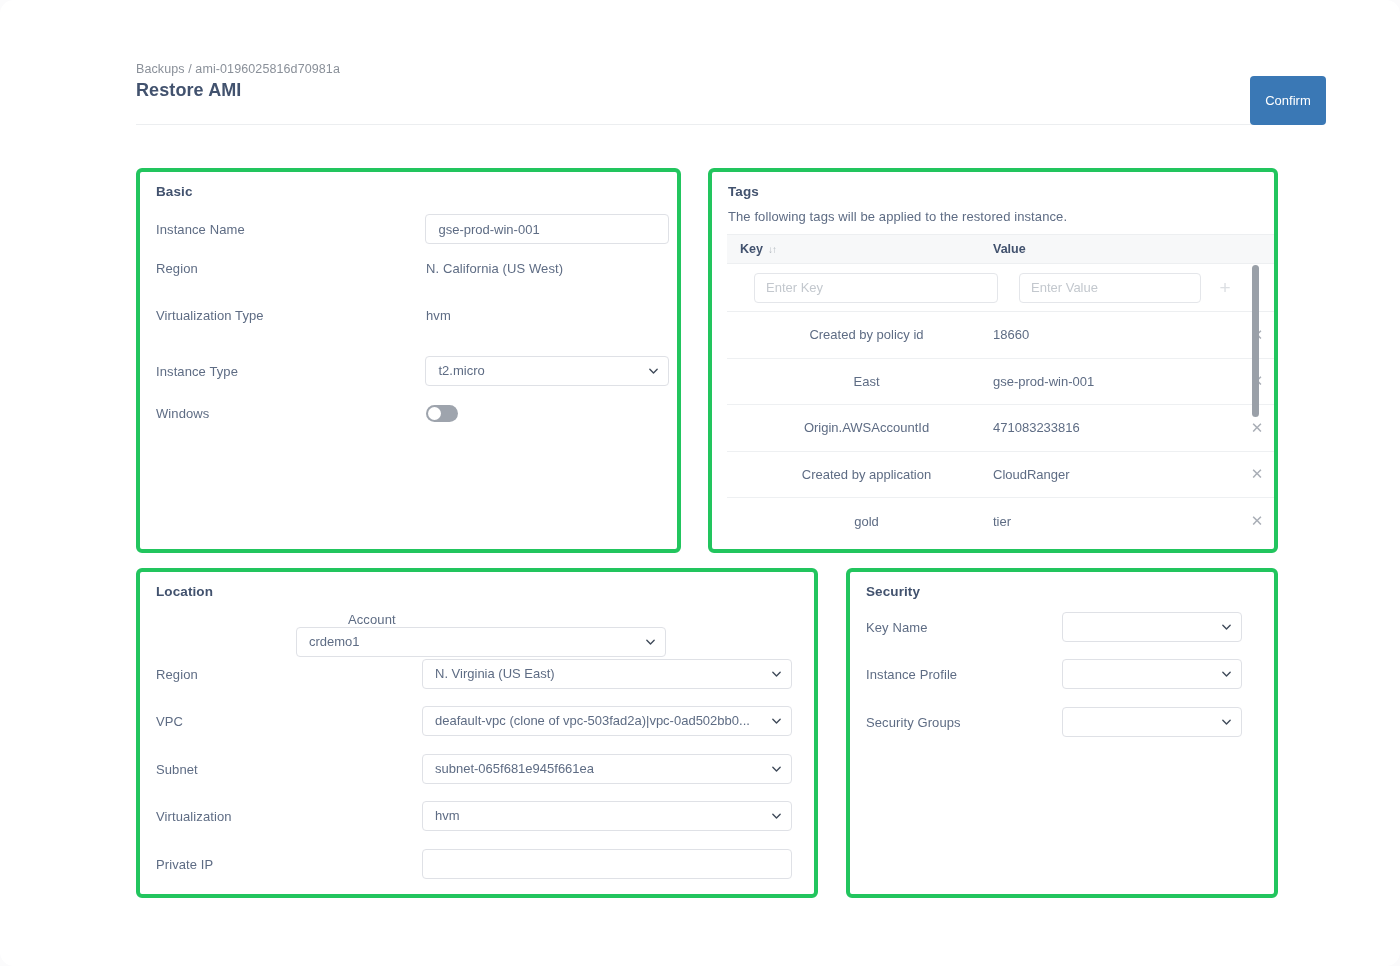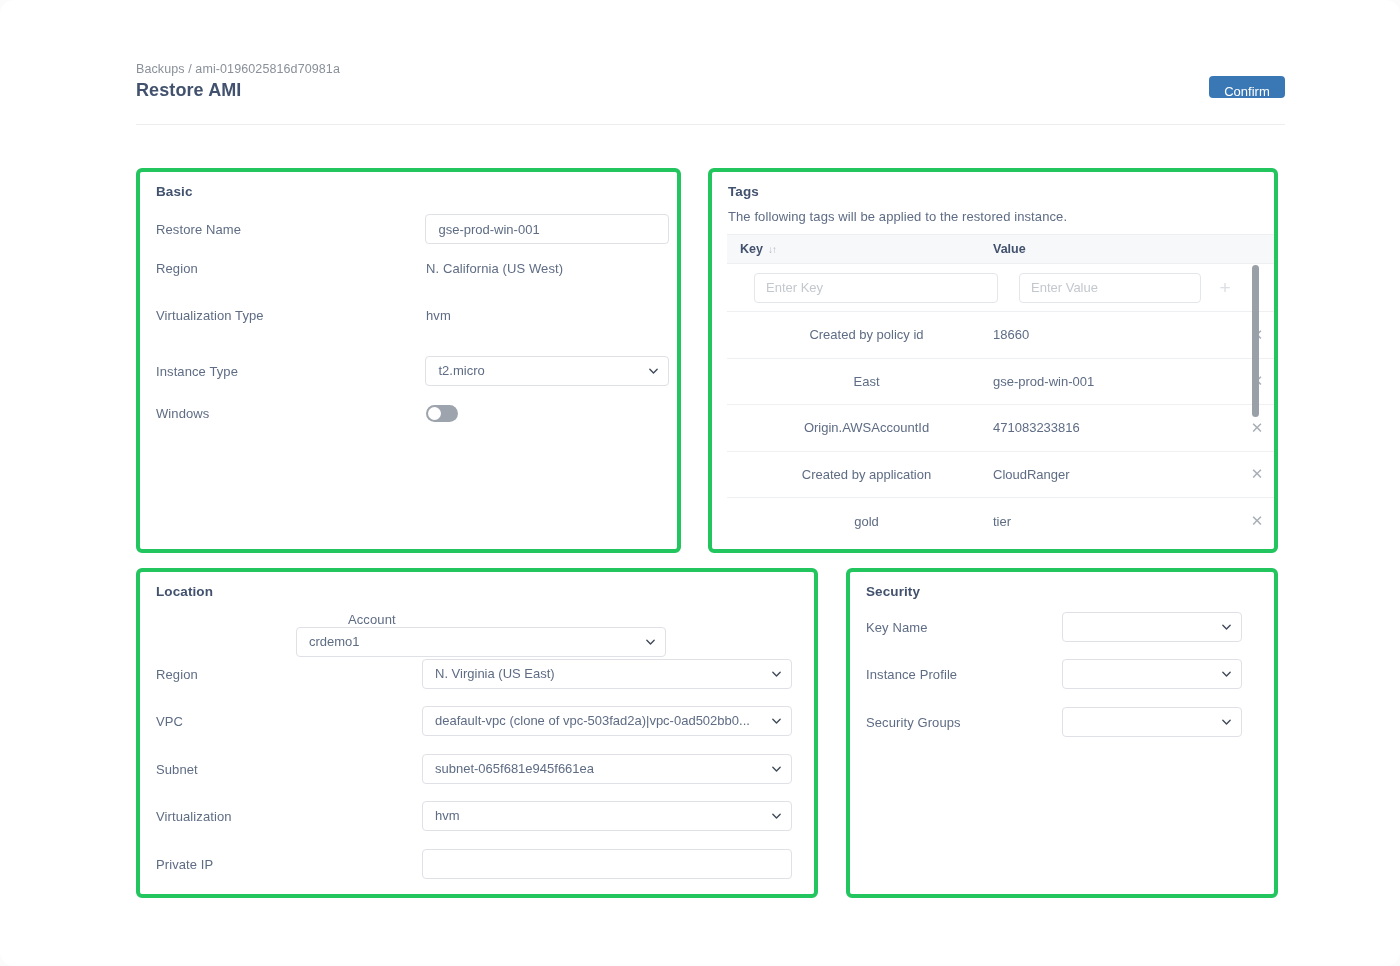--- a/index.html
+++ b/index.html
@@ -39,22 +39,22 @@
     letter-spacing: .1px;
   }
   .header-rule {
     position: absolute;
     left: 136px; top: 124px;
     width: 1149px; height: 1px;
     background: #eceef0;
   }
   .confirm-btn {
     position: absolute;
-    left: 1209px; top: 76px;
-    width: 76px; height: 22px;
+    left: 1250px; top: 76px;
+    width: 76px; height: 49px;
     background: #3a78b5;
     border: none;
     border-radius: 4px;
     color: #ffffff;
     font-size: 13px;
     font-family: "Liberation Sans", sans-serif;
     cursor: pointer;
     padding: 0;
     line-height: 31px;
     text-align: center;
@@ -243,21 +243,21 @@
     <div class="breadcrumb">Backups / ami-0196025816d70981a</div>
     <div class="page-title">Restore AMI</div>
   </div>
   <div class="header-rule"></div>
   <button class="confirm-btn">Confirm</button>
 
   <div class="card" id="card-basic">
     <div class="card-title" style="position:absolute;left:16px;top:12px;">Basic</div>
 
     <div class="form-row" style="left:16px;top:42px;width:513px;">
-      <div class="field-label" style="width:270px;">Restore Name</div>
+      <div class="field-label" style="width:270px;">Instance Name</div>
       <input class="text-input" style="width: 244px;" value="gse-prod-win-001">
     </div>
 
     <div class="form-row" style="left:16px;top:89px;width:513px;">
       <div class="field-label" style="width:270px;">Region</div>
       <div class="static-value">N. California (US West)</div>
     </div>
 
     <div class="form-row" style="left:16px;top:136px;width:513px;">
       <div class="field-label" style="width:270px;">Virtualization Type</div>

